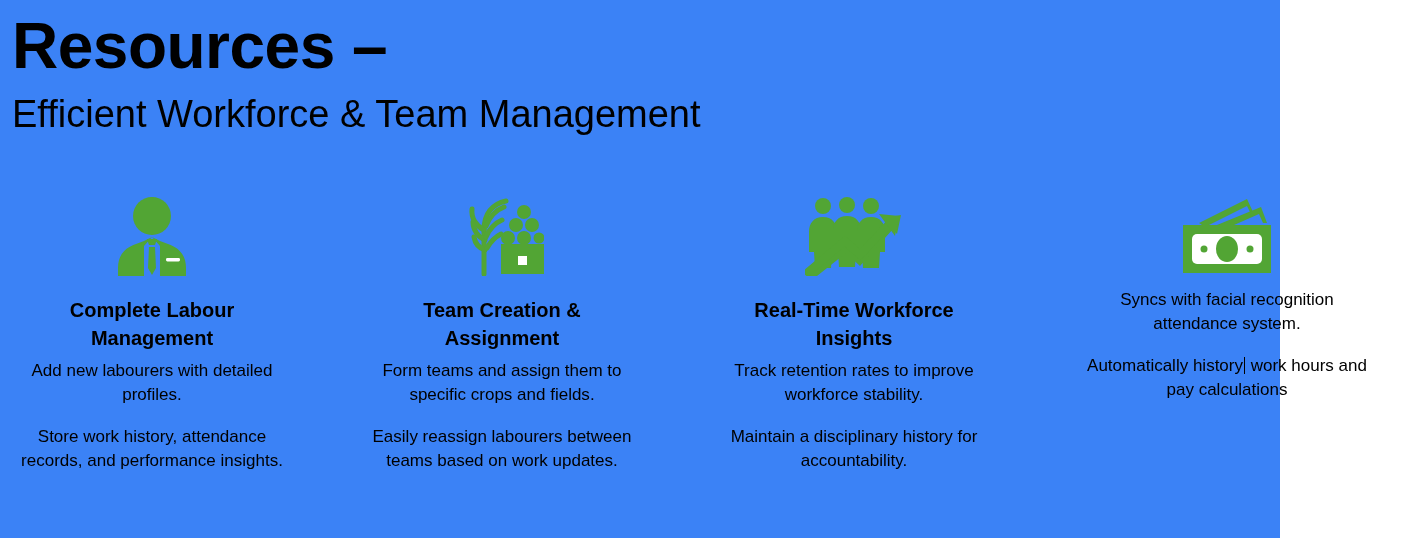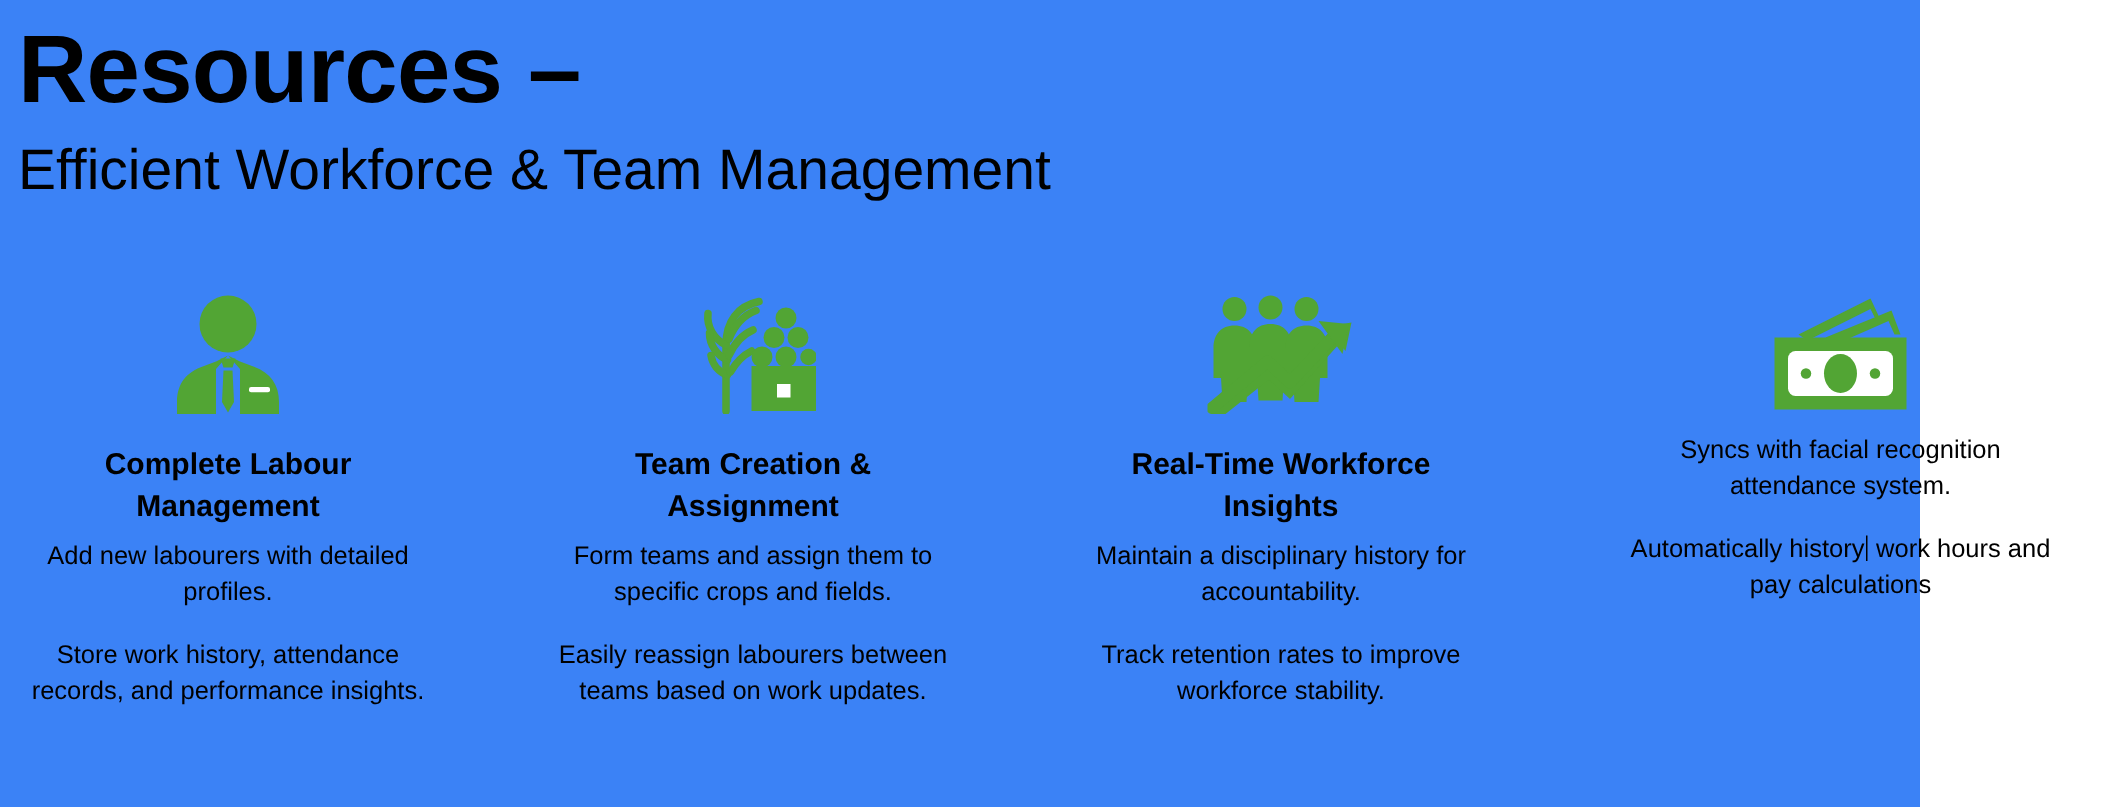--- a/index.html
+++ b/index.html
@@ -174,22 +174,22 @@
             <path d="M42 20 C33 20 28 26 28 35 L28 55 L33 55 L34 71 L50 71 L51 55 L56 55 L56 35 C56 26 51 20 42 20 Z"></path>
             <circle cx="66" cy="10" r="8"></circle>
             <path d="M66 21 C57 21 52 27 52 36 L52 56 L57 56 L58 72 L74 72 L75 56 L80 56 L80 36 C80 27 75 21 66 21 Z"></path>
           </g>
           <path d="M4 72 L40 44 L54 57 L82 26 L78 22 L96 19 L92 38 L88 33 L55 70 L41 57 L12 80 L2 80 Z" fill="#52a534"></path>
           <path d="M3 76 L40 45 L55 59 L86 26" fill="none" stroke="#52a534" stroke-width="8" stroke-linejoin="round" stroke-linecap="round"></path>
           <path d="M74 18 L94 20 L90 40 Z" fill="#52a534"></path>
         </svg>
       </div>
       <div class="col-title">Real-Time Workforce Insights</div>
+      <div class="col-para"><span>Track </span><b>retention rates</b><span> to improve workforce stability.</span></div>
       <div class="col-para"><span>Maintain a </span><b>disciplinary history</b><span> for accountability.</span></div>
-      <div class="col-para"><span>Track </span><b>retention rates</b><span> to improve workforce stability.</span></div>
     </div>
 
     <div class="col col-4">
       <div class="icon-wrap">
         <svg width="96" height="78" viewBox="0 0 96 78" aria-hidden="true">
           <path d="M20 26 L68 2 L75 17 L72 17 L68 9 L26 30 Z" fill="#52a534"></path>
           <path d="M38 28 L82 10 L88 26 L84 26 L80 17 L46 32 Z" fill="#52a534"></path>
           <path d="M4 28 L92 28 L92 76 L4 76 Z" fill="#52a534"></path>
           <rect x="13" y="37" width="70" height="30" rx="5" fill="#ffffff"></rect>
           <ellipse cx="48" cy="52" rx="11" ry="13" fill="#52a534"></ellipse>

